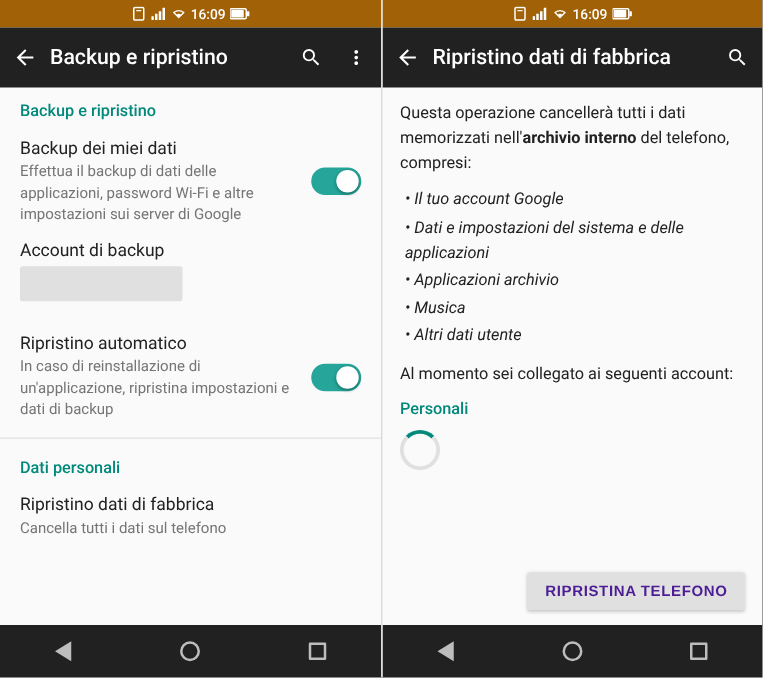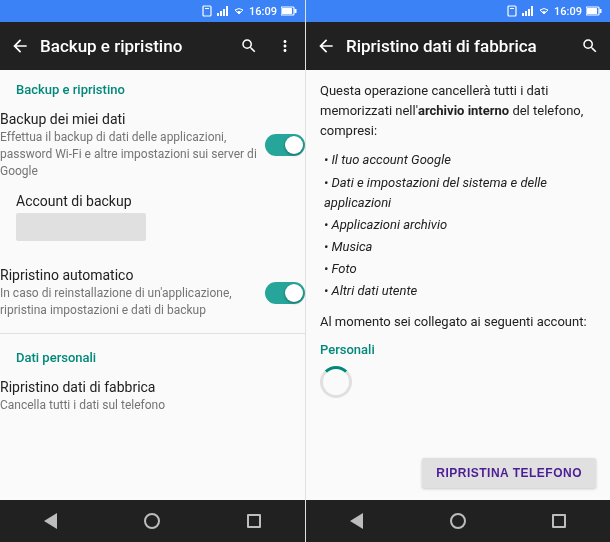--- a/index.html
+++ b/index.html
@@ -28,25 +28,25 @@
       height: 542px;
       background: #fafafa;
       display: flex;
       flex-direction: column;
       overflow: hidden;
       border-left: 1px solid #e0e0e0;
     }
 
     
     .status-bar {
-      background: #3b82f6;
+      background: #a16207;
       height: 22px;
       display: flex;
       align-items: center;
-      justify-content: flex-end;
+      justify-content: center;
       padding: 0 8px;
       flex-shrink: 0;
     }
     .status-icons {
       display: flex;
       align-items: center;
       gap: 4px;
       font-size: 10px;
       color: #fff;
     }
@@ -99,21 +99,21 @@
     
     .section-header {
       padding: 12px 16px 4px 16px;
       font-size: 13px;
       color: #00897b;
       font-weight: 500;
     }
 
     
     .settings-item {
-      padding: 10px 0;
+      padding: 10px 16px;
       display: flex;
       align-items: center;
       justify-content: flex-end;
     }
     .settings-item-text {
       flex: 1;
       padding-right: 8px;
     }
     .settings-item-title {
       font-size: 14px;
@@ -419,21 +419,20 @@
 
   <div class="content">
     <div class="right-content">
       <span>Questa operazione cancellerà tutti i dati memorizzati nell'</span><span class="highlight">archivio interno</span><span> del telefono, compresi:</span>
 
       <div class="bullet-list">
         <div class="bullet-item">• Il tuo account Google</div>
         <div class="bullet-item">• Dati e impostazioni del sistema e delle applicazioni</div>
         <div class="bullet-item">• Applicazioni archivio</div>
         <div class="bullet-item">• Musica</div>
-        <div class="bullet-item">• Foto</div>
         <div class="bullet-item">• Altri dati utente</div>
       </div>
 
       <div class="section-account">
         <span>Al momento sei collegato ai seguenti account:</span>
       </div>
 
       <span class="personali-link">Personali</span>
 
       <div class="account-spinner"></div>

